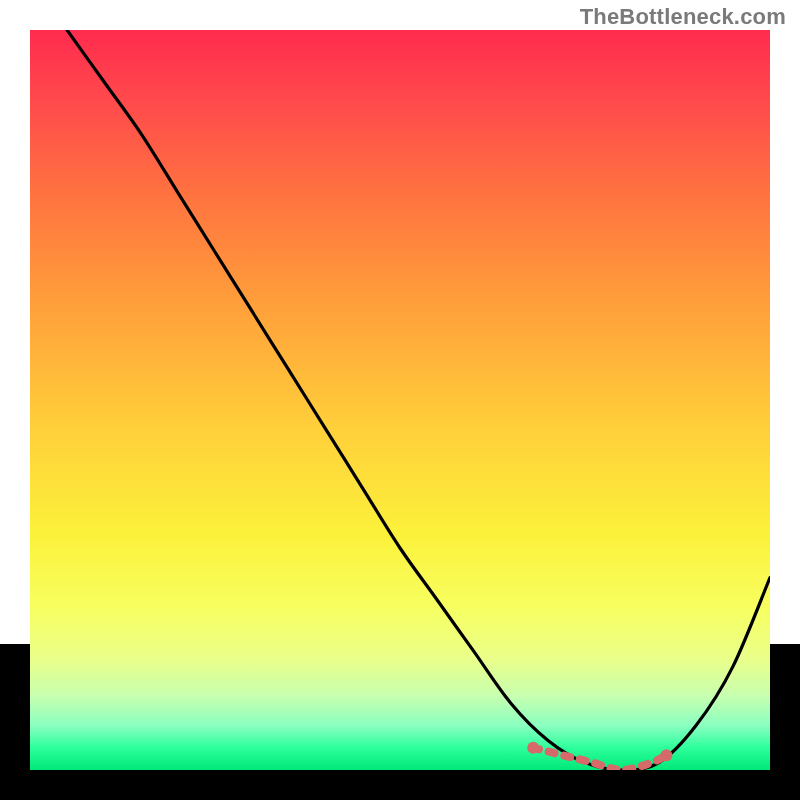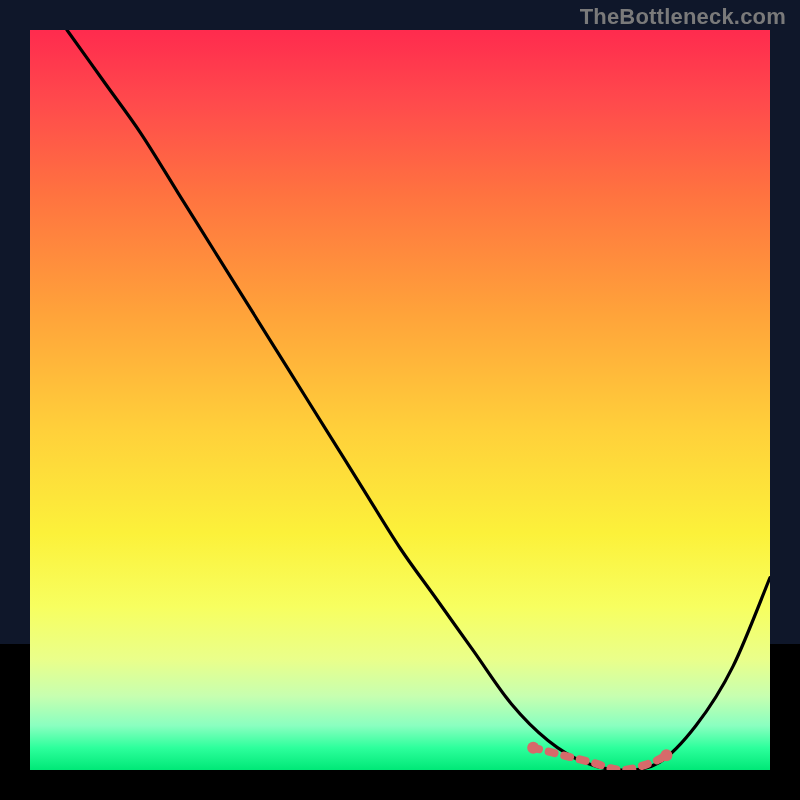--- a/index.html
+++ b/index.html
@@ -1,21 +1,21 @@
 <!DOCTYPE html>
 <html><head>
 <meta charset="utf-8">
 <style>
   * { margin: 0; padding: 0; box-sizing: border-box; }
   html, body { width: 800px; height: 800px; overflow: hidden; background: #000; }
   .frame {
     position: relative;
     width: 800px;
     height: 644px;
-    background: #0f172a;
+    background: #ffffff;
   }
   .watermark {
     position: absolute;
     top: 4px;
     right: 14px;
     font-family: Arial, Helvetica, sans-serif;
     font-size: 22px;
     font-weight: 600;
     color: #7a7a7a;
     letter-spacing: 0.2px;

